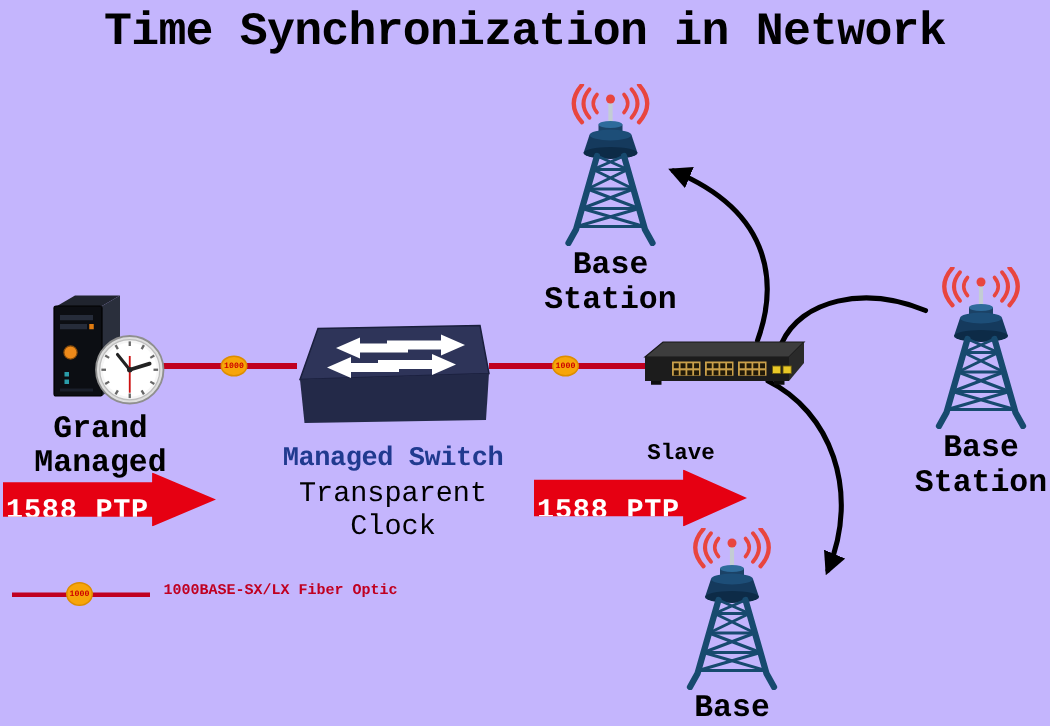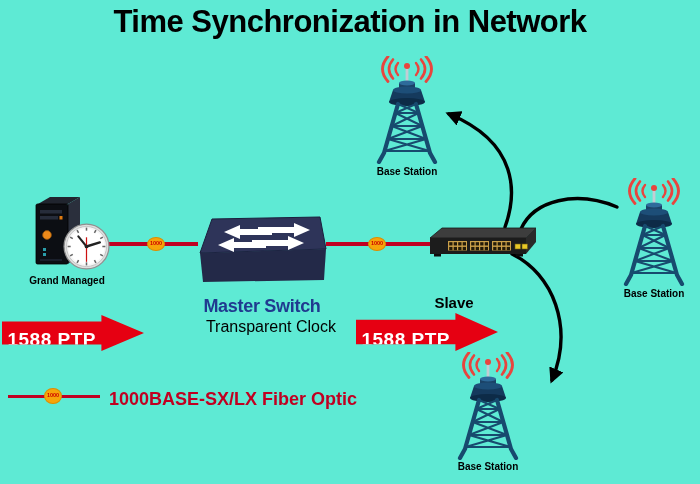--- a/index.html
+++ b/index.html
@@ -1,31 +1,31 @@
 <!DOCTYPE html>
 <html style="--fiber: #c00021; --ptp-arrow: #e60012; --connector-fill: #f7a50a; --connector-text: #cc0000; --switch-label: #203a8f; --tower: #174a6e; --wave: #e8453e;"><head>
 <meta charset="utf-8">
 <style>
   html,body { margin:0; padding:0; }
   .canvas {
-    position:relative; width:700px; height:484px; background:#5eead4;
-    overflow:hidden; font-family:Liberation Sans, sans-serif;
+    position:relative; width:700px; height:484px; background:#c4b5fd;
+    overflow:hidden; font-family:Liberation Mono, monospace;
   }
   .abs { position:absolute; }
 
   .title {
     left:0; right:0; top:4px; text-align:center;
     font-size:31px; font-weight:bold; color:#000; letter-spacing:-0.5px;
   }
 
   .node-label {
-    text-align:center; font-weight:bold; font-size:10px; color:#000; z-index:6;
+    text-align:center; font-weight:bold; font-size:21px; color:#000; z-index:6;
   }
   .label-switch { font-size:18px; color:var(--switch-label); letter-spacing:-0.3px; }
-  .label-subtitle { font-weight:normal; font-size:16px; color:#000;text-align:right; }
+  .label-subtitle { font-weight:normal; font-size:19px; color:#000; }
 
   .fiber-line { background:var(--fiber); z-index:2; }
 
   .connector {
     background:var(--connector-fill);
     border:1px solid #dd8d00;
     border-radius:50%;
     color:var(--connector-text);
     font-size:5.5px; font-weight:bold;
     display:flex; align-items:center; justify-content:center;
@@ -35,21 +35,21 @@
   .ptp-arrow {
     background:var(--ptp-arrow);
     clip-path:polygon(0% 18%, 70% 18%, 70% 0%, 100% 50%, 70% 100%, 70% 82%, 0% 82%);
     display:flex; align-items:flex-end; z-index:2;margin-top:12px;
   }
   .ptp-arrow span {
     display:block; width:70%; text-align:center;
     color:#fff; font-weight:bold; font-size:19px; letter-spacing:0.5px;
   }
 
-  .legend-text { color:var(--fiber); font-weight:bold; font-size:18px; }
+  .legend-text { color:var(--fiber); font-weight:bold; font-size:10px; }
 
   svg.dev { position:absolute; z-index:4; overflow:visible; }
   svg.flows { position:absolute; left:0; top:0; z-index:1; }
 
   .wave path { stroke:var(--wave); }
   .wave-ball { fill:var(--wave); }
   .tower-main { stroke:var(--tower); stroke-width:4.2; stroke-linecap:round; }
   .tower-thin { stroke:var(--tower); stroke-width:2; stroke-linecap:round; }
 </style>
 </head>
@@ -156,21 +156,21 @@
     <polygon points="4,41 16,7 124,5 130,37" fill="#2e3459" stroke="#1a1f3d" stroke-width="1"></polygon>
     <polygon points="4,41 130,37 128,68 7,70" fill="#232948"></polygon>
     <g fill="#ffffff">
       <polygon points="76,17 44,17 44,13 28,20 44,27 44,23 76,23"></polygon>
       <polygon points="62,15 98,15 98,11 114,18 98,25 98,21 62,21"></polygon>
       <polygon points="70,30 38,30 38,26 22,33 38,40 38,36 70,36"></polygon>
       <polygon points="56,28 92,28 92,24 108,31 92,38 92,34 56,34"></polygon>
     </g>
   </svg>
 
-  <div class="abs node-label label-switch" style="left:188px; top:296px; width:148px;">Master Switch</div>
+  <div class="abs node-label label-switch" style="left:188px; top:296px; width:148px;">Managed Switch</div>
   <div class="abs node-label label-subtitle" style="left:188px; top:318px; width:148px;">Transparent Clock</div>
 
   <svg class="dev" style="left:428px; top:224px;" width="112" height="36" viewBox="0 0 112 36">
     <polygon points="2,14 14,4 108,4 98,14" fill="#3d3d3d" stroke="#181818" stroke-width="0.8"></polygon>
     <polygon points="98,14 108,4 108,18 98,30" fill="#2a2a2a"></polygon>
     <rect x="2" y="14" width="96" height="16" fill="#1c1c1c"></rect>
     <rect x="6" y="30" width="7" height="2.5" fill="#0d0d0d"></rect>
     <rect x="88" y="30" width="7" height="2.5" fill="#0d0d0d"></rect>
     <g>
       <g id="pgrp">

